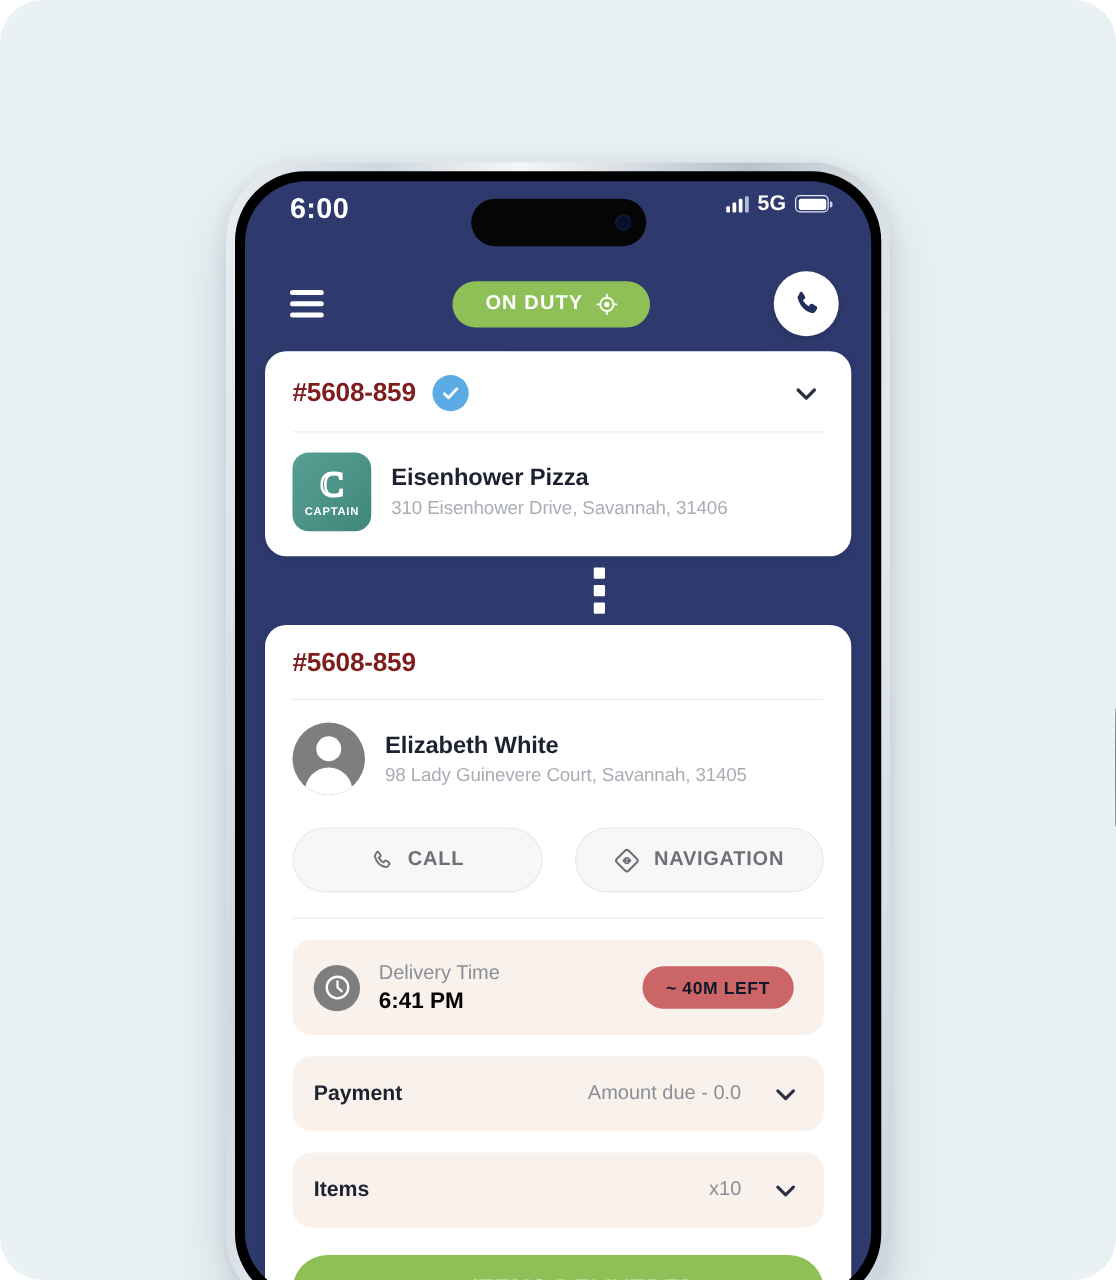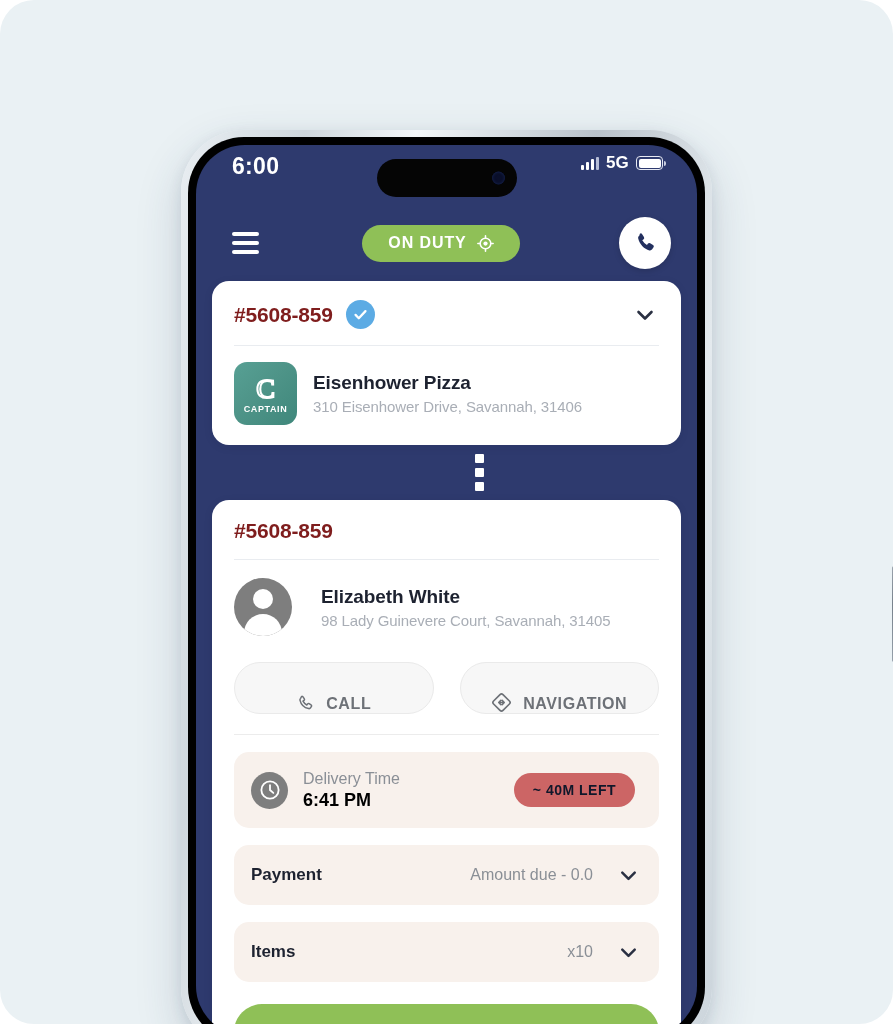--- a/index.html
+++ b/index.html
@@ -276,21 +276,21 @@
     gap: 5px;
     padding: 9px 0 9px 0;
     margin-left: 66px;
   }
   #connector i { display: block; width: 9px; height: 9px; background: #ffffff; border-radius: 1px; }
 
   
   .cust-row {
     display: flex;
     align-items: center;
-    gap: 29px;
+    gap: 16px;
     padding: 18px 22px 4px 22px;
   }
   .avatar {
     width: 58px;
     height: 58px;
     border-radius: 50%;
     background: #7e7e7e;
     position: relative;
     overflow: hidden;
     flex: 0 0 auto;
@@ -331,21 +331,21 @@
     gap: 26px;
     padding: 22px 22px 20px 22px;
   }
   .action-btn {
     flex: 1 1 0;
     height: 52px;
     border-radius: 26px;
     border: 1px solid #eaeaea;
     background: #f7f7f7;
     display: flex;
-    align-items: flex-end;
+    align-items: center;
     justify-content: center;
     gap: 11px;
     cursor: pointer;
     color: #6d7177;
     font-size: 16px;
     font-weight: 600;
     letter-spacing: 0.6px;
   }
 
   .info-divider { height: 1px; background: #ececec; margin: 0 22px; }

